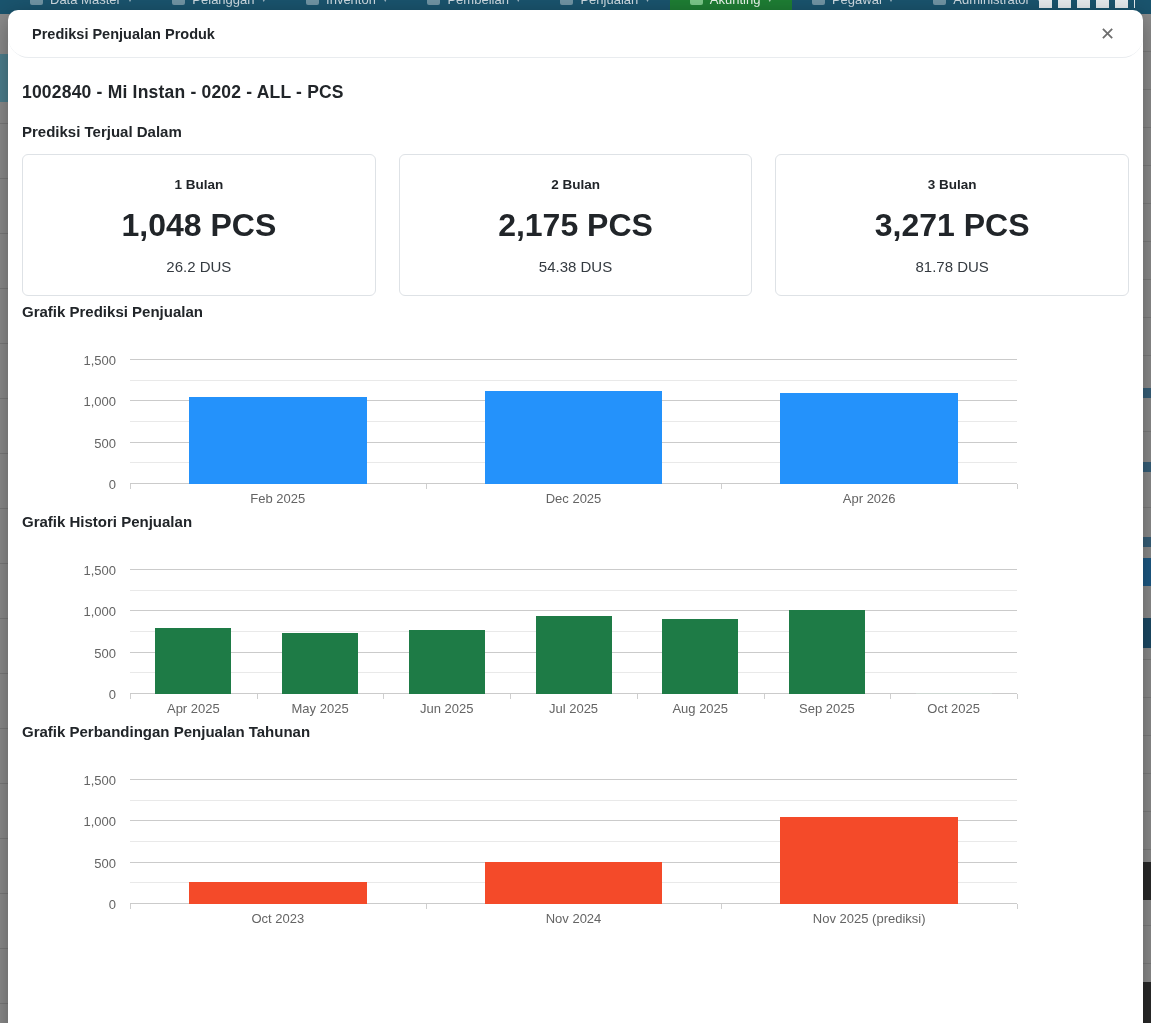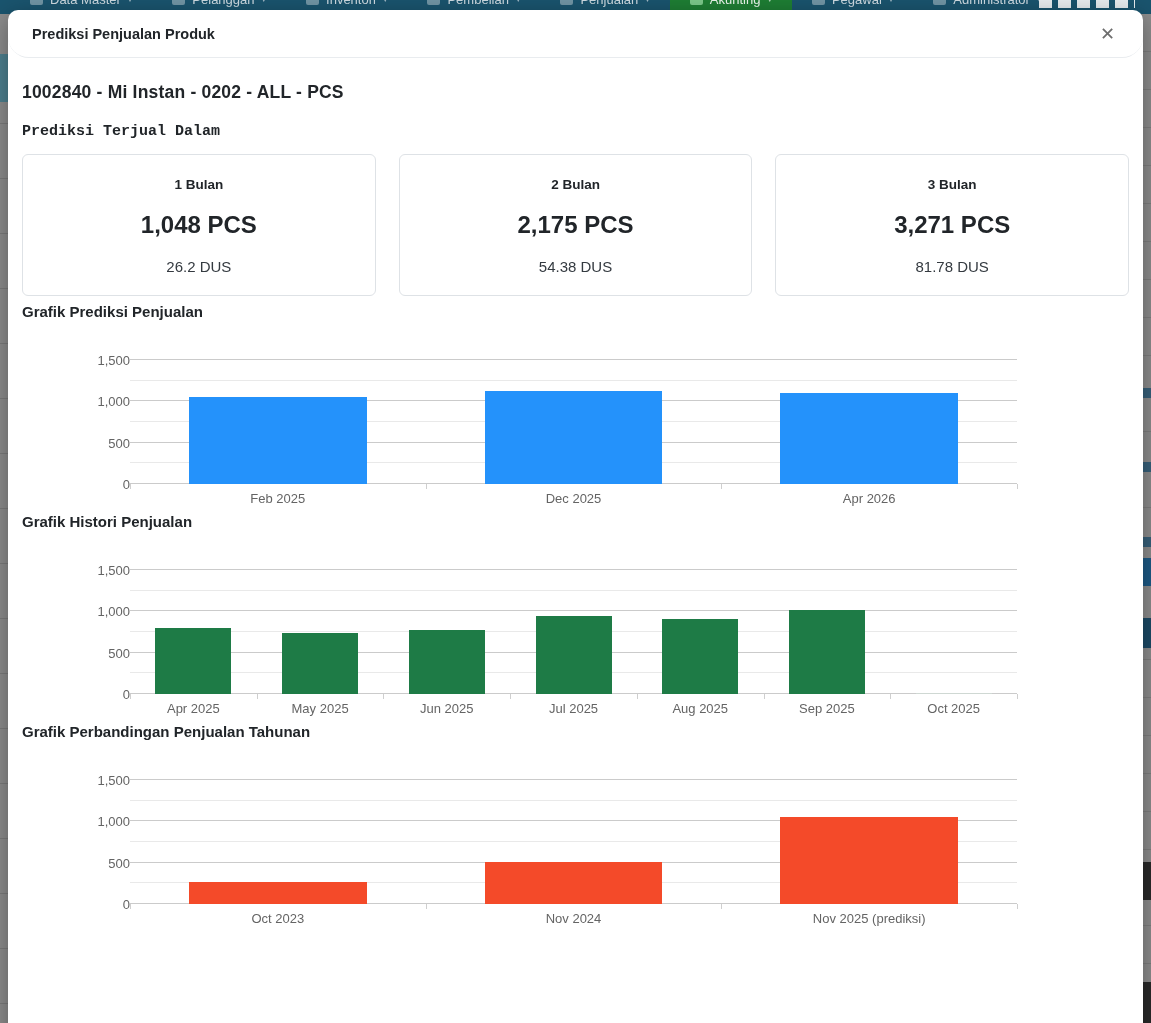--- a/index.html
+++ b/index.html
@@ -38,34 +38,34 @@
   .modal { position:absolute; left:8px; top:10px; width:1135px; height:1040px;
     background:#fff; border-radius:10px; box-shadow:0 6px 24px rgba(0,0,0,.35); }
   .modal-header { height:48px; display:flex; align-items:center; justify-content:space-between;
     padding:0 24px; border-bottom:1px solid #e9ecef;border-radius:21px; }
   .modal-title { font-size:14.5px; font-weight:700; }
   .close-btn { background:none; border:none; font-size:18px; color:#6e6e6e; cursor:pointer;
     line-height:1; padding:2px 4px; font-family:inherit; }
   .modal-body { padding:24px 14px 0 14px; }
 
   .product-title { font-size:17.5px; font-weight:700; letter-spacing:.2px; }
-  .section-title { font-size:15px; font-weight:700; margin-top:20px;font-family:Liberation Mono, monospace; }
+  .section-title { font-size:15px; font-weight:700; margin-top:20px; }
 
   .cards { display:flex; gap:23px; margin-top:14px; }
   .card { flex:1; height:142px; border:1px solid #dee2e6; border-radius:6px;
     display:flex; flex-direction:column; justify-content:space-between; align-items:center;
     padding:22px 10px 20px 10px; }
   .card-period { font-size:13.5px; font-weight:700; }
-  .card-value { font-size:24px; font-weight:700; }
+  .card-value { font-size:32px; font-weight:700; }
   .card-sub { font-size:15px; color:#343a40; }
 
   .chart-title { font-size:15px; font-weight:700; margin-top:7px; }
   .chart { display:flex; margin-top:40px; margin-right:112px; }
   .yaxis { width:108px; position:relative; height:124px; flex:0 0 108px; }
-  .ytick { position:absolute; right:0; transform:translateY(50%); font-size:13px; color:#646464; }
+  .ytick { position:absolute; right:14px; transform:translateY(50%); font-size:13px; color:#646464; }
   .plot-wrap { flex:1; }
   .plot { position:relative; height:124px; }
   .gridline { position:absolute; left:0; right:0; height:1px; }
   .gridline.major { background:#cbcbcb; }
   .gridline.minor { background:#e9e9e9; }
   .xtick { position:absolute; bottom:-5px; width:1px; height:5px; background:#cfcfcf; }
   .bars { position:absolute; inset:0; display:flex; align-items:flex-end; }
   .slot { flex:1; display:flex; justify-content:center; align-items:flex-end; height:100%; }
   .bar { width:60%; }
   .xlabels { display:flex; margin-top:7px; }

